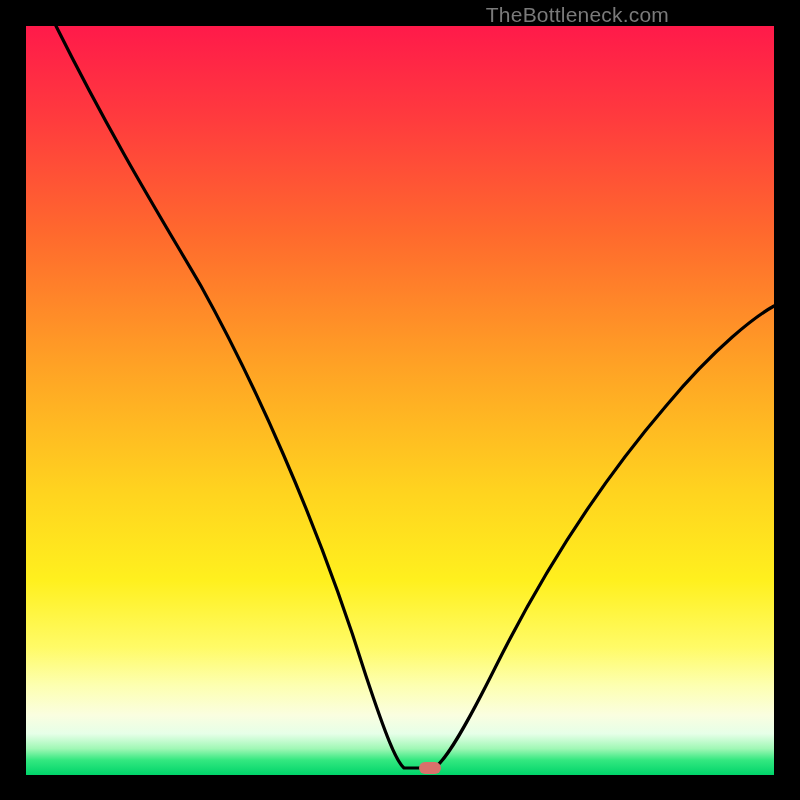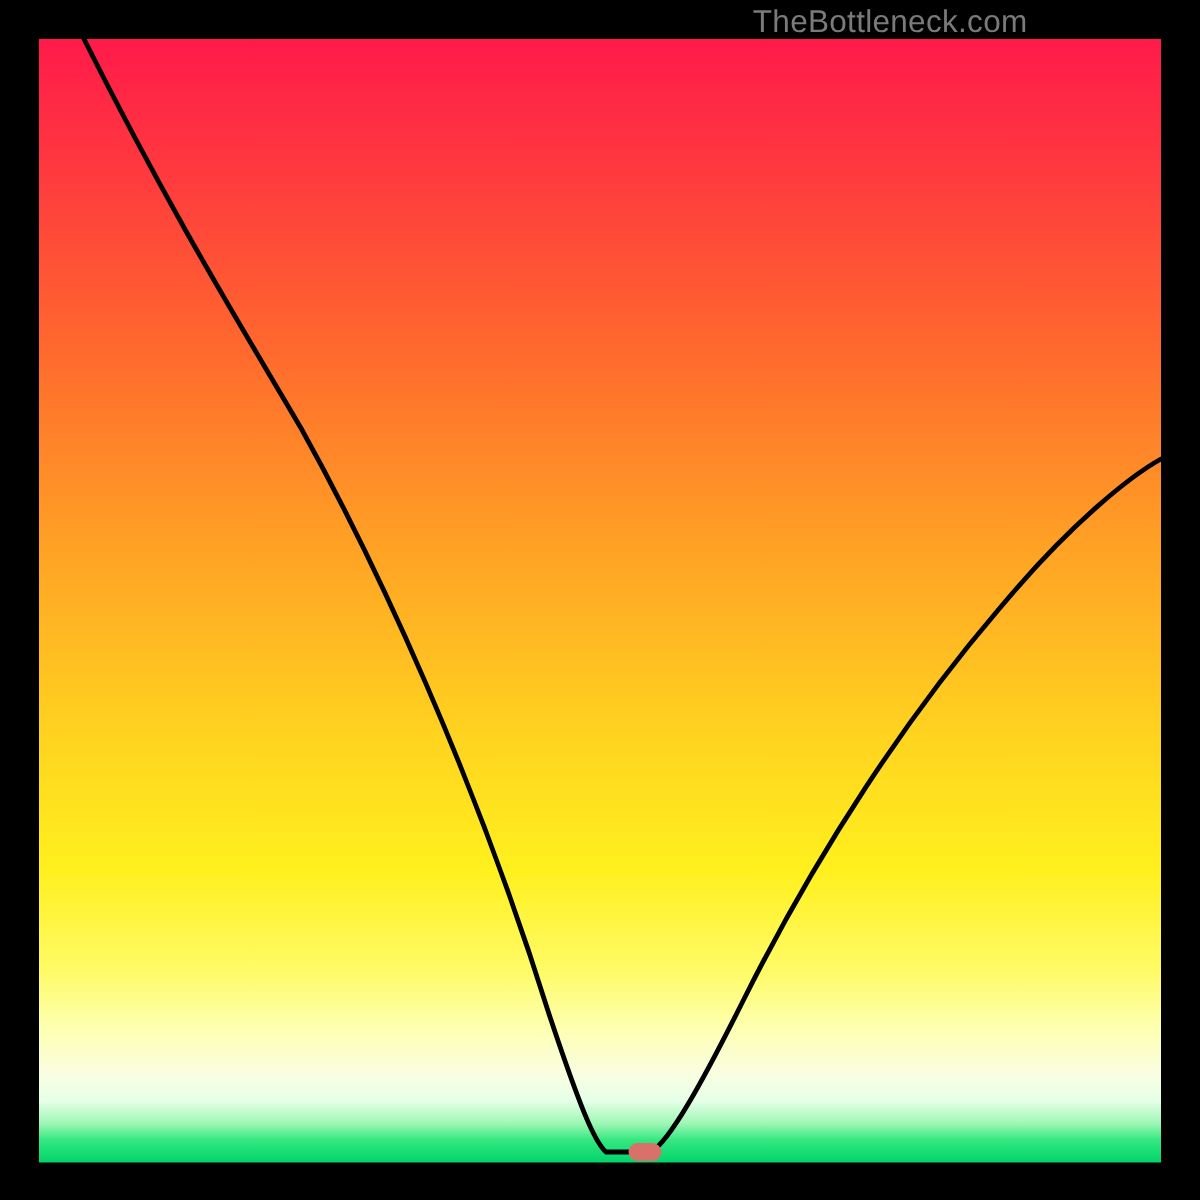--- a/index.html
+++ b/index.html
@@ -9,21 +9,20 @@
     height: 800px;
     background: #000;
     overflow: hidden;
     font-family: Arial, Helvetica, sans-serif;
   }
   .stage {
     position: relative;
     width: 677px;
     height: 800px;
     background: #000;
-    padding-left: 16px;
   }
   .plot {
     position: absolute;
     left: 26px;
     top: 26px;
     width: 748px;
     height: 749px;
     
     background: linear-gradient(
       to bottom,

